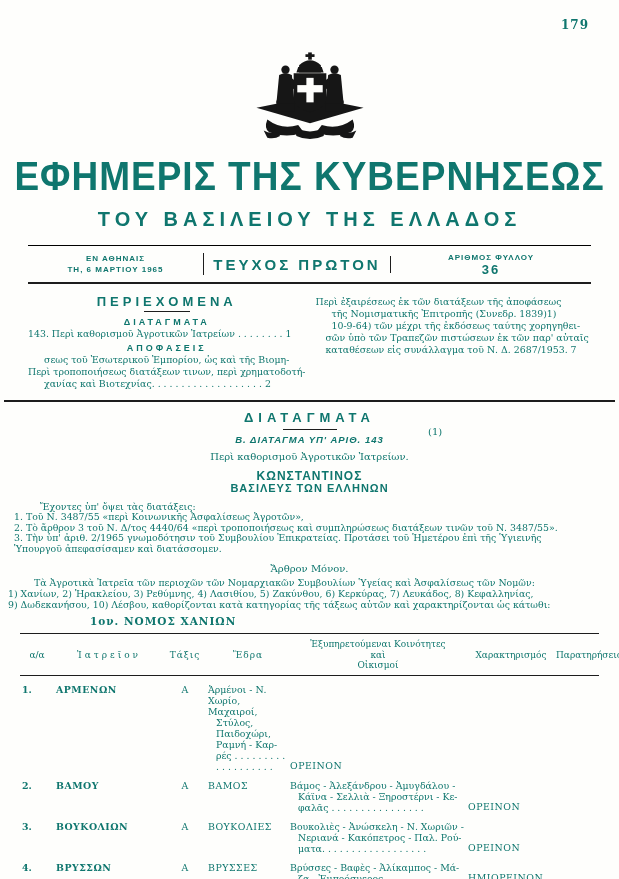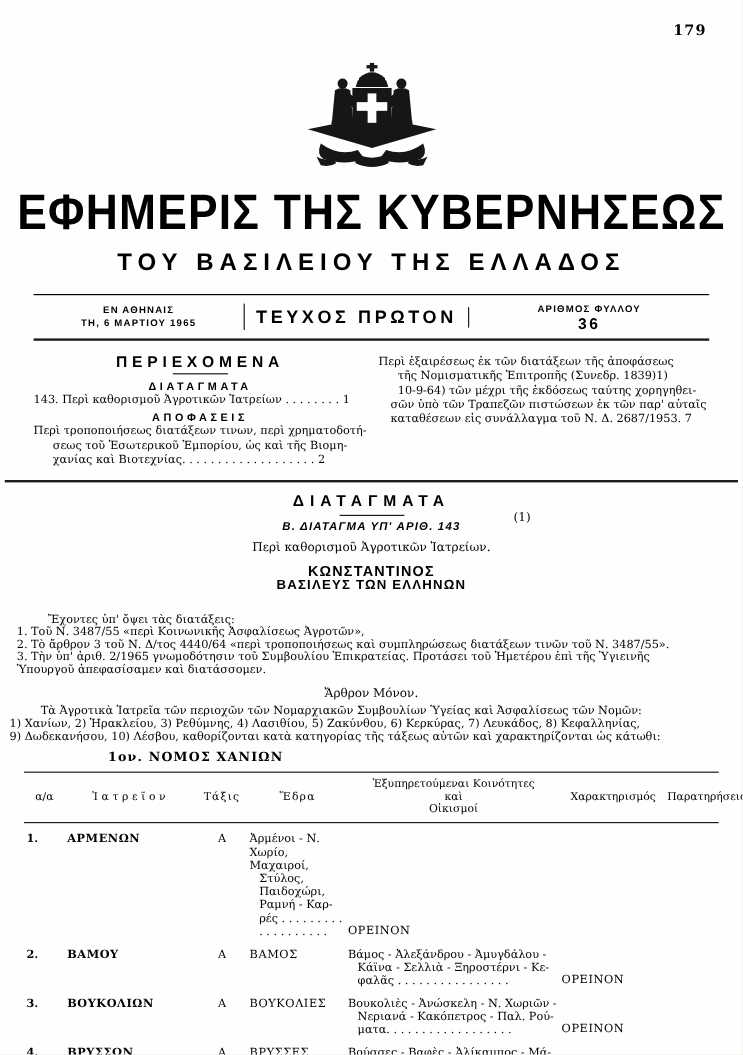--- a/index.html
+++ b/index.html
@@ -1,21 +1,21 @@
 <!DOCTYPE html>
 <html><head>
 <meta charset="utf-8">
 <style>
   html,body{margin:0;padding:0;background:#e8e8e4;}
   .page{
     position:relative;
     width:619px;height:879px;
     margin:0 auto;
     background:#fefefc;
-    color:#000000;
+    color:#0f766e;
     font-family:"DejaVu Serif","Liberation Serif",serif;
     overflow:hidden;
   }
 
   .page-number{
     position:absolute;top:18px;right:30px;
     font-size:12px;font-weight:bold;letter-spacing:1px;
   }
 
   .emblem-wrap{display:flex;justify-content:center;padding-top:50px;}
@@ -81,21 +81,21 @@
     font-family:"Liberation Sans","DejaVu Sans",sans-serif;
     font-weight:bold;font-size:13px;letter-spacing:5px;
   }
   .decree-dash{width:54px;border-top:1.5px solid #1d1d1d;margin:4px auto 0 auto;}
   .footnote-mark{position:absolute;top:16px;left:428px;font-size:10px;}
   .decree-number{font-family:"Liberation Sans","DejaVu Sans",sans-serif;font-weight:bold;font-size:9.5px;letter-spacing:1px;margin-top:4px;text-align:center;font-style:italic;}
   .decree-subject{font-size:10px;margin-top:6px;text-align:center;}
   .king-name{font-family:"Liberation Sans","DejaVu Sans",sans-serif;font-weight:bold;font-size:12px;letter-spacing:1px;margin-top:8px;text-align:center;line-height:12px;}
   .king-title{font-family:"Liberation Sans","DejaVu Sans",sans-serif;font-weight:bold;font-size:11px;letter-spacing:1px;text-align:center;line-height:13px;}
 
-  .preamble{margin:17px 14px 0 14px;font-size:9.4px;line-height:10.4px;}
+  .preamble{margin:7px 14px 0 14px;font-size:9.4px;line-height:10.4px;}
   .preamble .first{text-indent:26px;}
   .article-heading{text-align:center;font-size:10px;margin-top:9px;}
   .article-body{margin:4px 8px 0 8px;font-size:9.4px;line-height:10.8px;}
   .article-body .first{text-indent:26px;}
   .prefecture{font-weight:bold;font-size:10.5px;letter-spacing:1px;margin:5px 0 0 90px;}
 
   .gztable{margin:6px 20px 0 20px;}
   .gztable-rule{border-top:1.5px solid #1d1d1d;}
   .gz-grid{display:grid;grid-template-columns:34px 106px 42px 80px 176px 86px 56px;column-gap:2px;}
   .gz-head{padding:5px 0 4px 0;font-size:9px;align-items:center;}
@@ -175,22 +175,22 @@
     </div>
   </div>
 
   <div class="contents">
     <div class="contents-col">
       <div class="contents-heading">ΠΕΡΙΕΧΟΜΕΝΑ</div>
       <div class="contents-rule"></div>
       <div class="contents-sub">ΔΙΑΤΑΓΜΑΤΑ</div>
       <div class="contents-line">143. Περὶ καθορισμοῦ Ἀγροτικῶν Ἰατρείων . . .  . . .  . .  1</div>
       <div class="contents-sub">ΑΠΟΦΑΣΕΙΣ</div>
+      <div class="contents-line indent16">σεως τοῦ Ἐσωτερικοῦ Ἐμπορίου, ὡς καὶ τῆς Βιομη-</div>
       <div class="contents-line">Περὶ τροποποιήσεως διατάξεων τινων, περὶ χρηματοδοτή-</div>
-      <div class="contents-line indent16">σεως τοῦ Ἐσωτερικοῦ Ἐμπορίου, ὡς καὶ τῆς Βιομη-</div>
       <div class="contents-line indent16">χανίας καὶ Βιοτεχνίας. .  . . .  . . .  . . .  . . .  . . . . .  2</div>
     </div>
     <div class="contents-col">
       <div class="contents-line">Περὶ ἐξαιρέσεως ἐκ τῶν διατάξεων τῆς ἀποφάσεως</div>
       <div class="contents-line indent16">τῆς Νομισματικῆς Ἐπιτροπῆς (Συνεδρ. 1839)1)</div>
       <div class="contents-line indent16">10-9-64) τῶν μέχρι τῆς ἐκδόσεως ταύτης χορηγηθει-</div>
       <div class="contents-line indent10">σῶν ὑπὸ τῶν Τραπεζῶν πιστώσεων ἐκ τῶν παρ' αὐταῖς</div>
       <div class="contents-line indent10">καταθέσεων εἰς συνάλλαγμα τοῦ Ν. Δ. 2687/1953.  7</div>
     </div>
   </div>

